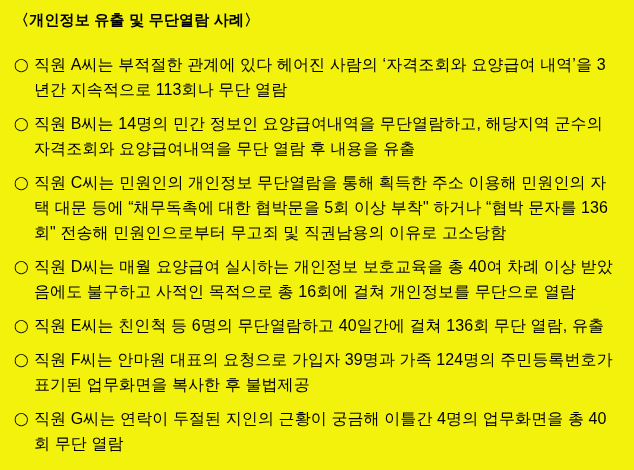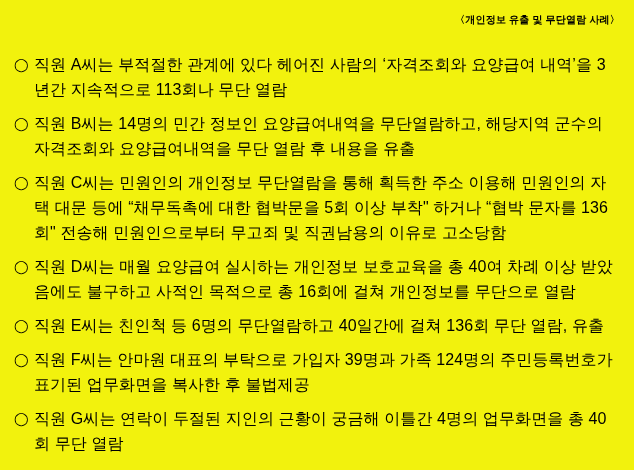--- a/index.html
+++ b/index.html
@@ -15,22 +15,22 @@
     overflow: hidden;
   }
   .page {
     position: relative;
     width: 634px;
     height: 470px;
     box-sizing: border-box;
     padding: 10px 14px 0 14px;
   }
   .doc-title {
-    text-align: right;
-    font-size: 10px;
+    text-align: left;
+    font-size: 15px;
     font-weight: bold;
     letter-spacing: 0.2px;
     margin: 2px 0 0 0;
     line-height: 16px;
   }
   .items {
     margin-top: 24px;
   }
   .item {
     display: flex;
@@ -83,21 +83,21 @@
       <span class="item-text">직원 D씨는 매월 요양급여 실시하는 개인정보 보호교육을 총 40여 차례 이상 받았음에도 불구하고 사적인 목적으로 총 16회에 걸쳐 개인정보를 무단으로 열람</span>
     </div>
 
     <div class="item">
       <span class="bullet">◯</span>
       <span class="item-text">직원 E씨는 친인척 등 6명의 무단열람하고 40일간에 걸쳐 136회 무단 열람, 유출</span>
     </div>
 
     <div class="item">
       <span class="bullet">◯</span>
-      <span class="item-text">직원 F씨는 안마원 대표의 부탁으로 가입자 39명과 가족 124명의 주민등록번호가 표기된 업무화면을 복사한 후 불법제공</span>
+      <span class="item-text">직원 F씨는 안마원 대표의 요청으로 가입자 39명과 가족 124명의 주민등록번호가 표기된 업무화면을 복사한 후 불법제공</span>
     </div>
 
     <div class="item">
       <span class="bullet">◯</span>
       <span class="item-text">직원 G씨는 연락이 두절된 지인의 근황이 궁금해 이틀간 4명의 업무화면을 총 40회 무단 열람</span>
     </div>
 
   </div>
 </div>
 

